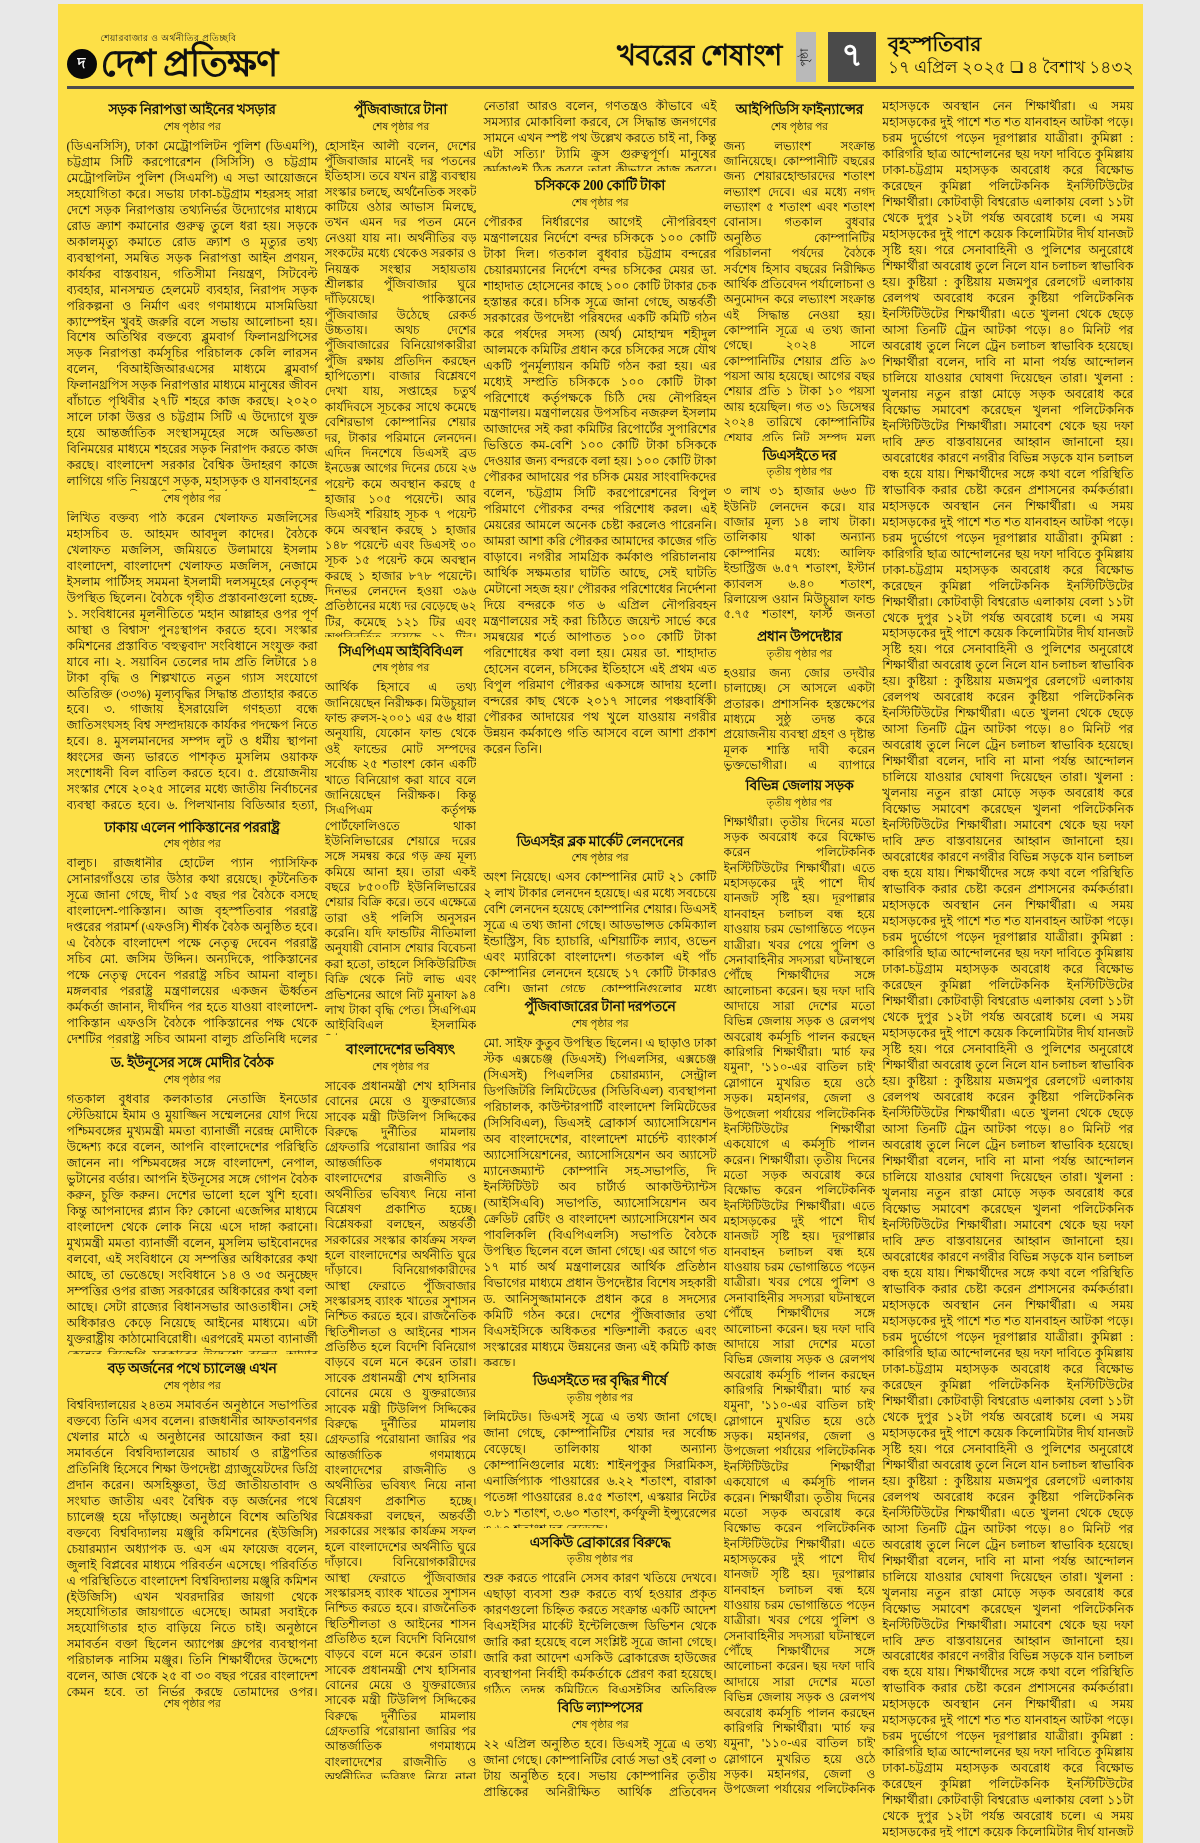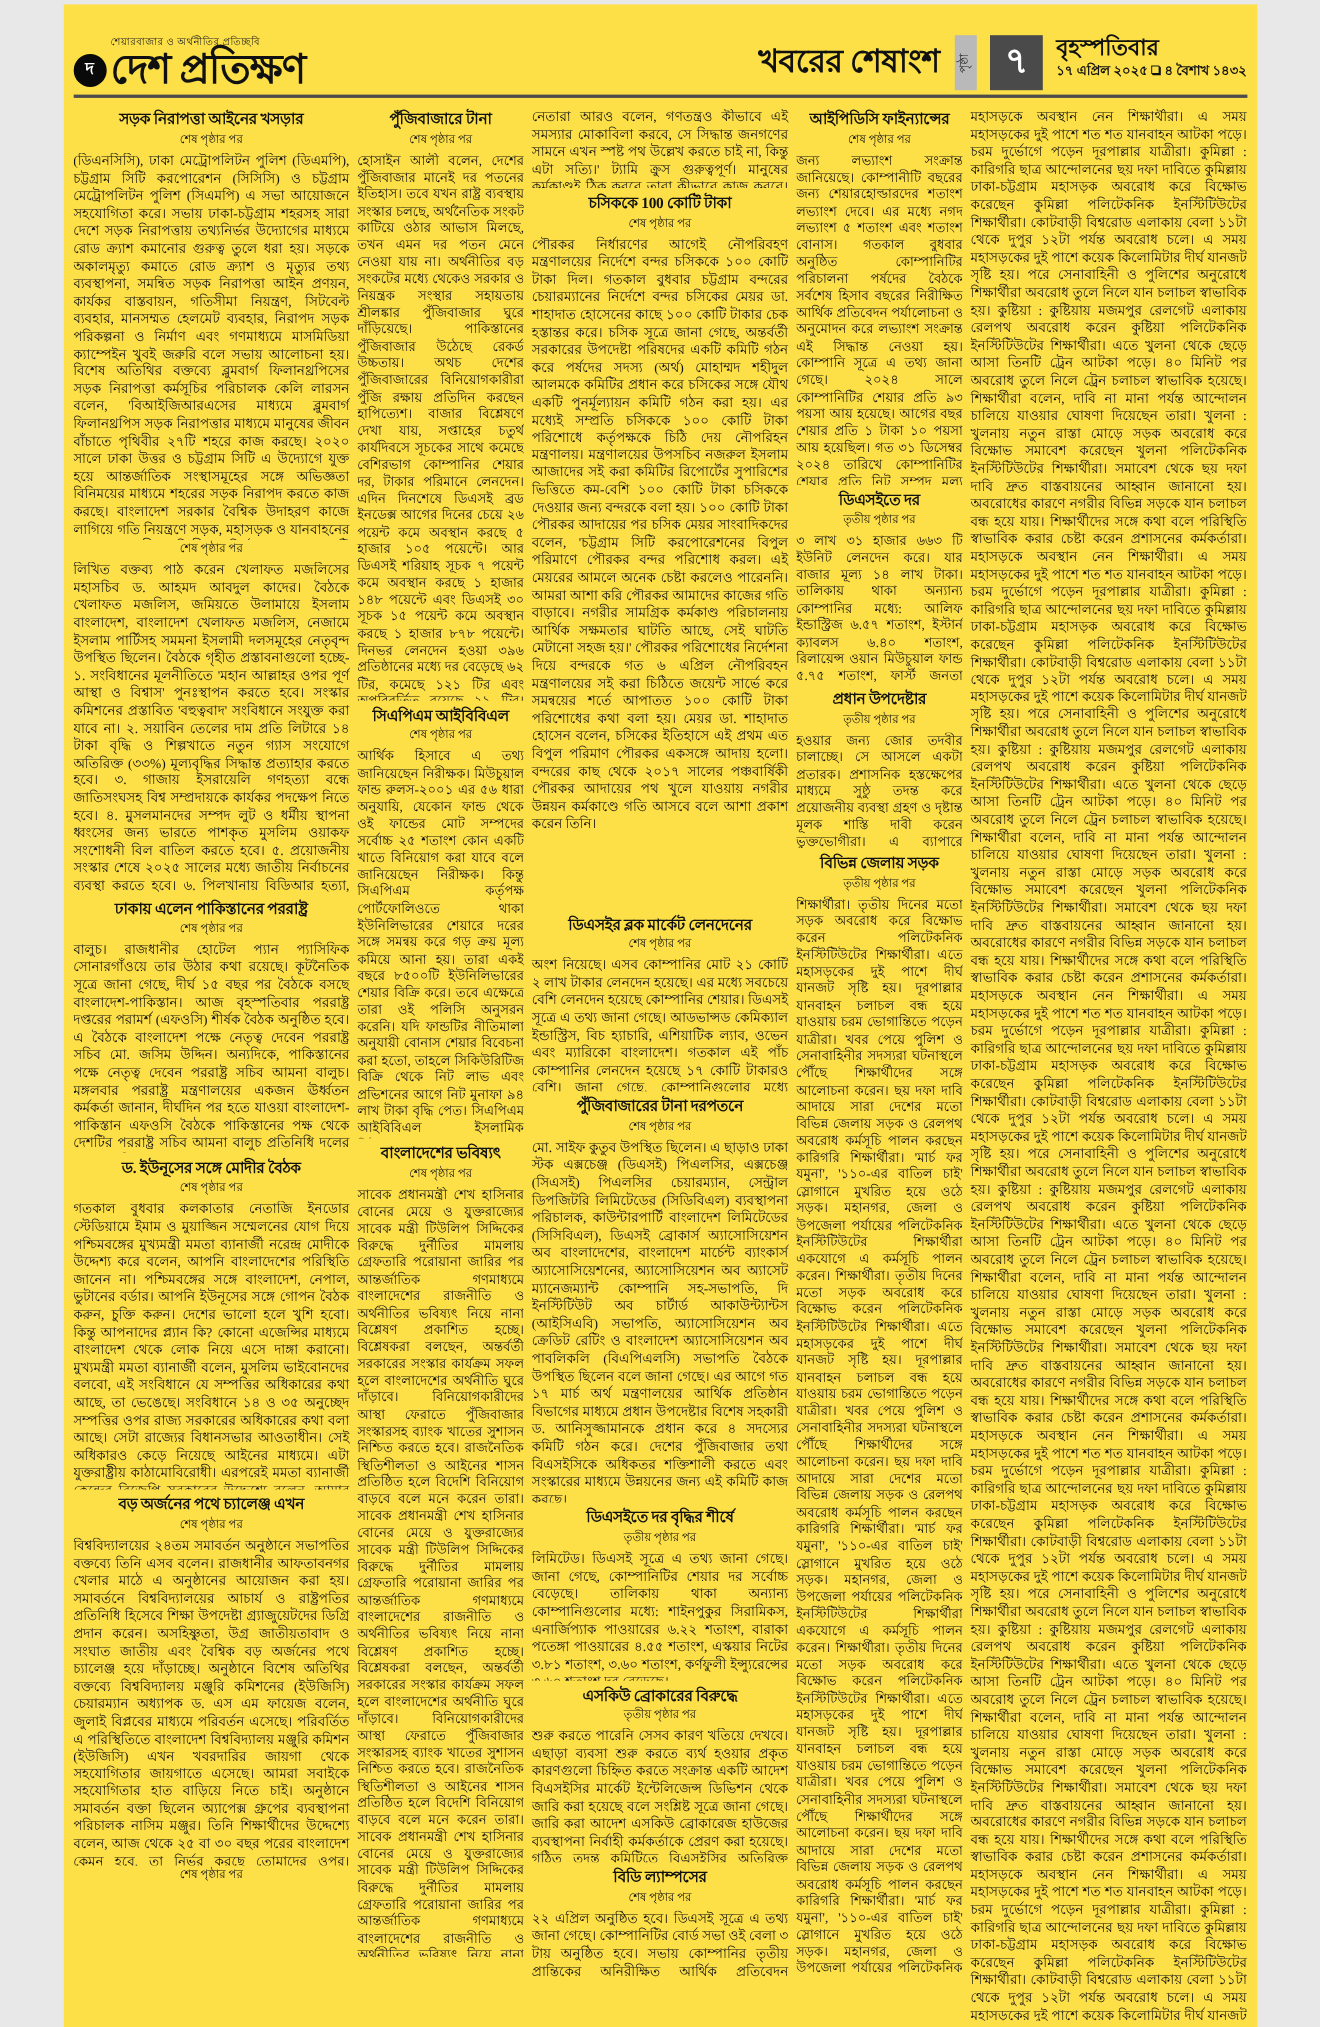--- a/index.html
+++ b/index.html
@@ -16,21 +16,21 @@
   .mast .ttl{font-size:37px;font-weight:800;letter-spacing:-1px;}
   .hdr-right{display:flex;gap:12px;}
   .sec-ttl{font-size:29px;font-weight:800;letter-spacing:-.5px;margin-right:2px;}
   .pgl{width:20px;height:50px;background:#b9b9b9;color:#1c1c1c;display:flex;
        align-items:center;justify-content:center;font-size:11px;}
   .pgl span{transform:rotate(-90deg);white-space:nowrap;display:block;}
   .pgn{width:48px;height:50px;background:#4a4a4a;color:#fff;display:flex;
        align-items:center;justify-content:center;font-size:33px;font-weight:bold;}
   .dt{display:flex;flex-direction:column;line-height:1.25;}
   .dt .wd{font-size:20px;font-weight:bold;}
-  .dt .dl{font-size:12px;font-weight:bold;}
+  .dt .dl{font-size:17px;}
   .rule{border-bottom:3px solid #4c4c4c;margin:4px 0 6px;}
   
   .cols{display:flex;gap:7px;}
   .col{display:flex;flex-direction:column;}
   .c-w{width:278px;}   
   .c-n{width:168px;}   
   .c-m{width:258px;}   
   .hl{font-weight:800;text-align:center;line-height:1.12;margin:7px 0 1px;letter-spacing:-.3px;}
   .c-w .hl,.c-m .hl{font-size:14px;}
   .c-n .hl{font-size:14px;}
@@ -116,21 +116,21 @@
         <div class="note">শেষ পৃষ্ঠার পর</div>
         <div class="bd" style="height:700px">সাবেক প্রধানমন্ত্রী শেখ হাসিনার বোনের মেয়ে ও যুক্তরাজ্যের সাবেক মন্ত্রী টিউলিপ সিদ্দিকের বিরুদ্ধে দুর্নীতির মামলায় গ্রেফতারি পরোয়ানা জারির পর আন্তর্জাতিক গণমাধ্যমে বাংলাদেশের রাজনীতি ও অর্থনীতির ভবিষ্যৎ নিয়ে নানা বিশ্লেষণ প্রকাশিত হচ্ছে। বিশ্লেষকরা বলছেন, অন্তর্বর্তী সরকারের সংস্কার কার্যক্রম সফল হলে বাংলাদেশের অর্থনীতি ঘুরে দাঁড়াবে। বিনিয়োগকারীদের আস্থা ফেরাতে পুঁজিবাজার সংস্কারসহ ব্যাংক খাতের সুশাসন নিশ্চিত করতে হবে। রাজনৈতিক স্থিতিশীলতা ও আইনের শাসন প্রতিষ্ঠিত হলে বিদেশি বিনিয়োগ বাড়বে বলে মনে করেন তারা।  সাবেক প্রধানমন্ত্রী শেখ হাসিনার বোনের মেয়ে ও যুক্তরাজ্যের সাবেক মন্ত্রী টিউলিপ সিদ্দিকের বিরুদ্ধে দুর্নীতির মামলায় গ্রেফতারি পরোয়ানা জারির পর আন্তর্জাতিক গণমাধ্যমে বাংলাদেশের রাজনীতি ও অর্থনীতির ভবিষ্যৎ নিয়ে নানা বিশ্লেষণ প্রকাশিত হচ্ছে। বিশ্লেষকরা বলছেন, অন্তর্বর্তী সরকারের সংস্কার কার্যক্রম সফল হলে বাংলাদেশের অর্থনীতি ঘুরে দাঁড়াবে। বিনিয়োগকারীদের আস্থা ফেরাতে পুঁজিবাজার সংস্কারসহ ব্যাংক খাতের সুশাসন নিশ্চিত করতে হবে। রাজনৈতিক স্থিতিশীলতা ও আইনের শাসন প্রতিষ্ঠিত হলে বিদেশি বিনিয়োগ বাড়বে বলে মনে করেন তারা।  সাবেক প্রধানমন্ত্রী শেখ হাসিনার বোনের মেয়ে ও যুক্তরাজ্যের সাবেক মন্ত্রী টিউলিপ সিদ্দিকের বিরুদ্ধে দুর্নীতির মামলায় গ্রেফতারি পরোয়ানা জারির পর আন্তর্জাতিক গণমাধ্যমে বাংলাদেশের রাজনীতি ও অর্থনীতির ভবিষ্যৎ নিয়ে নানা বিশ্লেষণ প্রকাশিত হচ্ছে। বিশ্লেষকরা বলছেন, অন্তর্বর্তী সরকারের সংস্কার কার্যক্রম সফল হলে বাংলাদেশের অর্থনীতি ঘুরে দাঁড়াবে। বিনিয়োগকারীদের আস্থা ফেরাতে পুঁজিবাজার সংস্কারসহ ব্যাংক খাতের সুশাসন নিশ্চিত করতে হবে। রাজনৈতিক স্থিতিশীলতা ও আইনের শাসন প্রতিষ্ঠিত হলে বিদেশি বিনিয়োগ বাড়বে বলে মনে করেন তারা।  সাবেক প্রধানমন্ত্রী শেখ হাসিনার বোনের মেয়ে ও যুক্তরাজ্যের সাবেক মন্ত্রী টিউলিপ সিদ্দিকের বিরুদ্ধে দুর্নীতির মামলায় গ্রেফতারি পরোয়ানা জারির পর আন্তর্জাতিক গণমাধ্যমে বাংলাদেশের রাজনীতি ও অর্থনীতির ভবিষ্যৎ নিয়ে নানা বিশ্লেষণ প্রকাশিত হচ্ছে। বিশ্লেষকরা বলছেন, অন্তর্বর্তী সরকারের সংস্কার কার্যক্রম সফল হলে বাংলাদেশের অর্থনীতি ঘুরে দাঁড়াবে। বিনিয়োগকারীদের আস্থা ফেরাতে পুঁজিবাজার সংস্কারসহ ব্যাংক খাতের সুশাসন নিশ্চিত করতে হবে। রাজনৈতিক স্থিতিশীলতা ও আইনের শাসন প্রতিষ্ঠিত হলে বিদেশি বিনিয়োগ বাড়বে বলে মনে করেন তারা। </div>
       </article>
     </section>
 
     <section class="col c-m">
       <article>
         <div class="bd" style="height:72px;margin-top:4px">নেতারা আরও বলেন, গণতন্ত্রও কীভাবে এই সমস্যার মোকাবিলা করবে, সে সিদ্ধান্ত জনগণের সামনে এখন স্পষ্ট পথ উল্লেখ করতে চাই না, কিন্তু এটা সত্যি।' ট্যামি ক্রুস গুরুত্বপূর্ণ। মানুষের কর্মকাণ্ডই ঠিক করবে তারা কীভাবে কাজ করবে। গত ২০-২৫ বছর ধরে আমরা দেখেছি, ভুল নীতি জীবন ধ্বংস করে নিতে পারে। কাজেই অনেক দেশে বিকল্প রয়েছে- তারা বিকল্প হিসেবে কি বেছে নেবে। সূত্র: এএফপি</div>
       </article>
       <article>
-        <h2 class="hl">চসিককে 100 কোটি টাকা</h2>
+        <h2 class="hl">চসিককে 200 কোটি টাকা</h2>
         <div class="note">শেষ পৃষ্ঠার পর</div>
         <div class="bd" style="height:612px">পৌরকর নির্ধারণের আগেই নৌপরিবহণ মন্ত্রণালয়ের নির্দেশে বন্দর চসিককে ১০০ কোটি টাকা দিল। গতকাল বুধবার চট্টগ্রাম বন্দরের চেয়ারম্যানের নির্দেশে বন্দর চসিকের মেয়র ডা. শাহাদাত হোসেনের কাছে ১০০ কোটি টাকার চেক হস্তান্তর করে। চসিক সূত্রে জানা গেছে, অন্তর্বর্তী সরকারের উপদেষ্টা পরিষদের একটি কমিটি গঠন করে পর্ষদের সদস্য (অর্থ) মোহাম্মদ শহীদুল আলমকে কমিটির প্রধান করে চসিকের সঙ্গে যৌথ একটি পুনর্মূল্যায়ন কমিটি গঠন করা হয়। এর মধ্যেই সম্প্রতি চসিককে ১০০ কোটি টাকা পরিশোধে কর্তৃপক্ষকে চিঠি দেয় নৌপরিহন মন্ত্রণালয়। মন্ত্রণালয়ের উপসচিব নজরুল ইসলাম আজাদের সই করা কমিটির রিপোর্টের সুপারিশের ভিত্তিতে কম-বেশি ১০০ কোটি টাকা চসিককে দেওয়ার জন্য বন্দরকে বলা হয়। ১০০ কোটি টাকা পৌরকর আদায়ের পর চসিক মেয়র সাংবাদিকদের বলেন, 'চট্টগ্রাম সিটি করপোরেশনের বিপুল পরিমাণে পৌরকর বন্দর পরিশোধ করল। এই মেয়রের আমলে অনেক চেষ্টা করলেও পারেননি। আমরা আশা করি পৌরকর আমাদের কাজের গতি বাড়াবে। নগরীর সামগ্রিক কর্মকাণ্ড পরিচালনায় আর্থিক সক্ষমতার ঘাটতি আছে, সেই ঘাটতি মেটানো সহজ হয়।' পৌরকর পরিশোধের নির্দেশনা দিয়ে বন্দরকে গত ৬ এপ্রিল নৌপরিবহন মন্ত্রণালয়ের সই করা চিঠিতে জয়েন্ট সার্ভে করে সমন্বয়ের শর্তে আপাতত ১০০ কোটি টাকা পরিশোধের কথা বলা হয়। মেয়র ডা. শাহাদাত হোসেন বলেন, চসিকের ইতিহাসে এই প্রথম এত বিপুল পরিমাণ পৌরকর একসঙ্গে আদায় হলো। বন্দরের কাছ থেকে ২০১৭ সালের পঞ্চবার্ষিকী পৌরকর আদায়ের পথ খুলে যাওয়ায় নগরীর উন্নয়ন কর্মকাণ্ডে গতি আসবে বলে আশা প্রকাশ করেন তিনি।</div>
       </article>
       <article>
         <h2 class="hl">ডিএসইর ব্লক মার্কেট লেনদেনের</h2>
         <div class="note">শেষ পৃষ্ঠার পর</div>
         <div class="bd" style="height:122px">অংশ নিয়েছে। এসব কোম্পানির মোট ২১ কোটি ২ লাখ টাকার লেনদেন হয়েছে। এর মধ্যে সবচেয়ে বেশি লেনদেন হয়েছে কোম্পানির শেয়ার। ডিএসই সূত্রে এ তথ্য জানা গেছে। আডভান্সড কেমিক্যাল ইন্ডাস্ট্রিস, বিচ হ্যাচারি, এশিয়াটিক ল্যাব, ওভেন এবং ম্যারিকো বাংলাদেশ। গতকাল এই পাঁচ কোম্পানির লেনদেন হয়েছে ১৭ কোটি টাকারও বেশি। জানা গেছে, কোম্পানিগুলোর মধ্যে সবচেয়ে বেশি লেনদেন হয়েছে কেমিক্যাল ইন্ডাস্ট্রিস। এদিন কোম্পানিটির ১১ কোটি টাকার লেনদেন হয়েছে। বিচ হ্যাচারি ২ কোটি ৩৭ লাখ টাকার শেয়ার এবং ১ কোটি ৪৮ লাখ টাকার শেয়ার লেনদেন করেছে এশিয়াটিক ল্যাব। অন্য কোম্পানিগুলোর মধ্যে খান ব্রাদার্স ও ম্যারিকো ৯১ লাখ টাকার শেয়ার লেনদেন হয়েছে।</div>
       </article>
       <article>
         <h2 class="hl">পুঁজিবাজারের টানা দরপতনে</h2>

